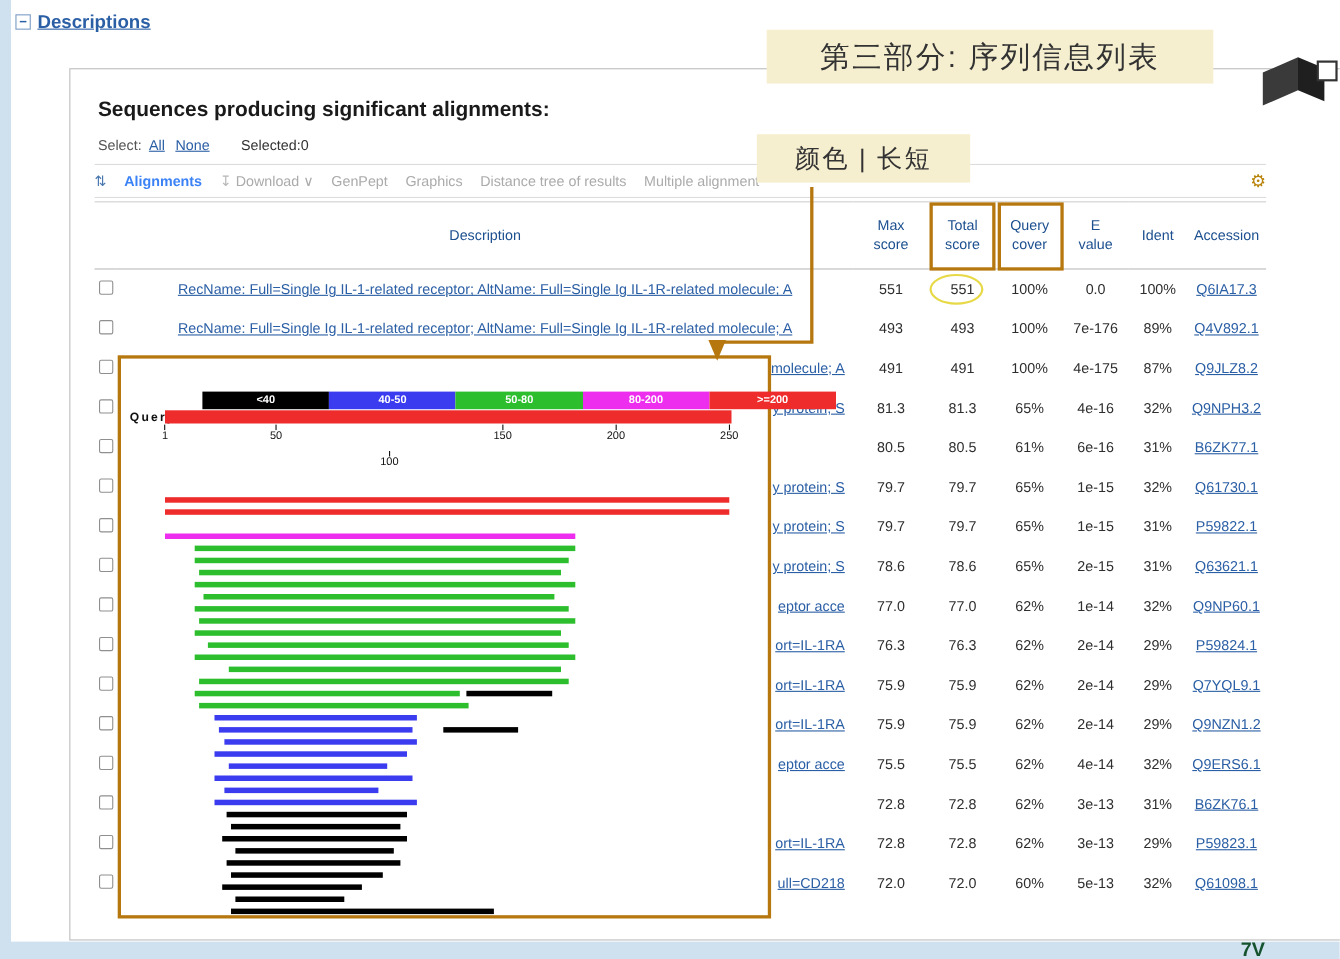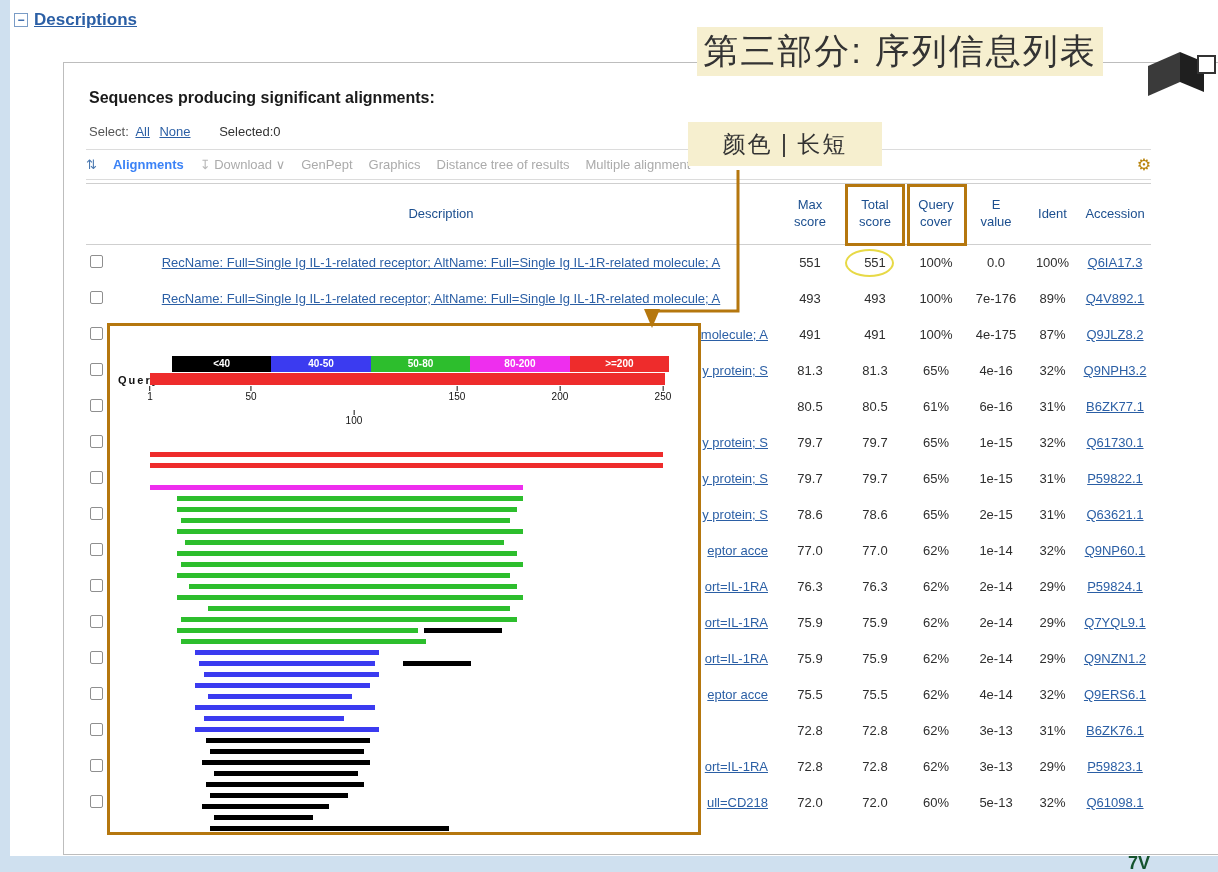--- a/index.html
+++ b/index.html
@@ -12,21 +12,21 @@
 
   
   .desc-head { position:absolute; left:14px; top:10px; display:flex; align-items:center; gap:6px; z-index:2; }
   .minus-box { display:inline-block; width:14px; height:14px; border:1px solid #7a9cc6; background:#fff;
                color:#2b5fa5; font-size:12px; line-height:12px; text-align:center; font-weight:bold; }
   .desc-link { color:#2b5fa5; font-size:17px; font-weight:bold; text-decoration:underline; cursor:pointer; }
 
   
   .panel { position:absolute; left:63px; top:62px; width:1160px; height:793px;
            background:#fff; border:1px solid #bdbdbd; z-index:1; }
-  .seq-heading { position:absolute; left:25px; top:26px; font-size:16px; font-weight:bold; color:#1a1a1a; }
+  .seq-heading { position:absolute; left:25px; top:26px; font-size:19px; font-weight:bold; color:#1a1a1a; }
   .select-line { position:absolute; left:25px; top:61px; font-size:13px; color:#555; }
   .select-line .lnk { margin:0 3px; }
   .select-line .sel-count { color:#333; margin-left:22px; }
 
   .toolbar { position:absolute; left:22px; top:86px; width:1065px; height:31px;
              border-top:1px solid #dcdcdc; border-bottom:1px solid #dcdcdc;
              display:flex; align-items:center; gap:16px; font-size:13px; color:#ababab; }
   .toolbar .tb-strong { color:#3b82f6; font-weight:bold; }
   .toolbar .tb-icon { color:#4a78b0; font-size:13px; }
   .toolbar .tb-dis-icon { color:#b8b8b8; font-size:13px; }
@@ -45,33 +45,33 @@
   td.desc { text-align:left; padding-left:6px; }
   td.desc.tail { text-align:right; padding-right:8px; }
   .lnk { color:#2b5fa5; text-decoration:underline; cursor:pointer; }
   .cbx { display:inline-block; width:13px; height:13px; border:1px solid #8f8f8f; background:#fff; border-radius:2px; cursor:pointer; }
 
   
   .inset { position:absolute; left:107px; top:323px; width:594px; height:512px; background:#fff;
            border:3px solid #b5770e; z-index:5; }
   .inset-title { position:absolute; left:0; top:8px; width:100%; text-align:center;
                  font-size:13px; font-weight:bold; color:#111; }
-  .key-strip { position:absolute; left:62px; top:30px; width:497px; height:16px; display:flex; }
+  .key-strip { position:absolute; left:74px; top:30px; width:576px; height:16px; display:flex; }
   .key-seg { flex:1; color:#fff; font-size:10px; font-weight:bold; text-align:center; line-height:16px; }
   .query-label { position:absolute; left:8px; top:48px; font-size:11px; font-weight:bold; color:#111; letter-spacing:2px; }
   .query-bar { position:absolute; top:47px; height:12px; }
   .tick { position:absolute; top:60px; transform:translateX(-50%); text-align:center; color:#111; }
   .tick .tl { display:block; width:1px; height:5px; background:#111; margin:0 auto; }
   .tick .tn { display:block; font-size:10px; }
   .bars { position:absolute; left:0; top:126px; width:100%; height:380px; }
   .bar-seg { position:absolute; height:5px; }
 
   
   .note { background:#f6efcf; color:#333; display:flex; align-items:center; justify-content:center; z-index:7; position:absolute; }
-  .note1 { left:697px; top:27px; width:406px; height:49px; font-size:35px; letter-spacing:2px; }
+  .note1 { left:697px; top:27px; width:406px; height:49px; font-size:27px; letter-spacing:2px; }
   .note2 { left:688px; top:122px; width:194px; height:44px; font-size:23px; letter-spacing:2px; }
 
   .hl-box { position:absolute; border:3px solid #b5770e; background:transparent; z-index:6; }
   .hl-total { left:845px; top:184px; width:60px; height:62px; }
   .hl-query { left:907px; top:184px; width:60px; height:62px; }
 
   .hl-ellipse { position:absolute; left:845px; top:249px; width:49px; height:28px;
                 border:2px solid rgba(230,215,60,0.95); border-radius:50%; z-index:6; }
 
   .arrow-svg { position:absolute; left:0; top:0; width:1218px; height:872px; z-index:6; pointer-events:none; }

